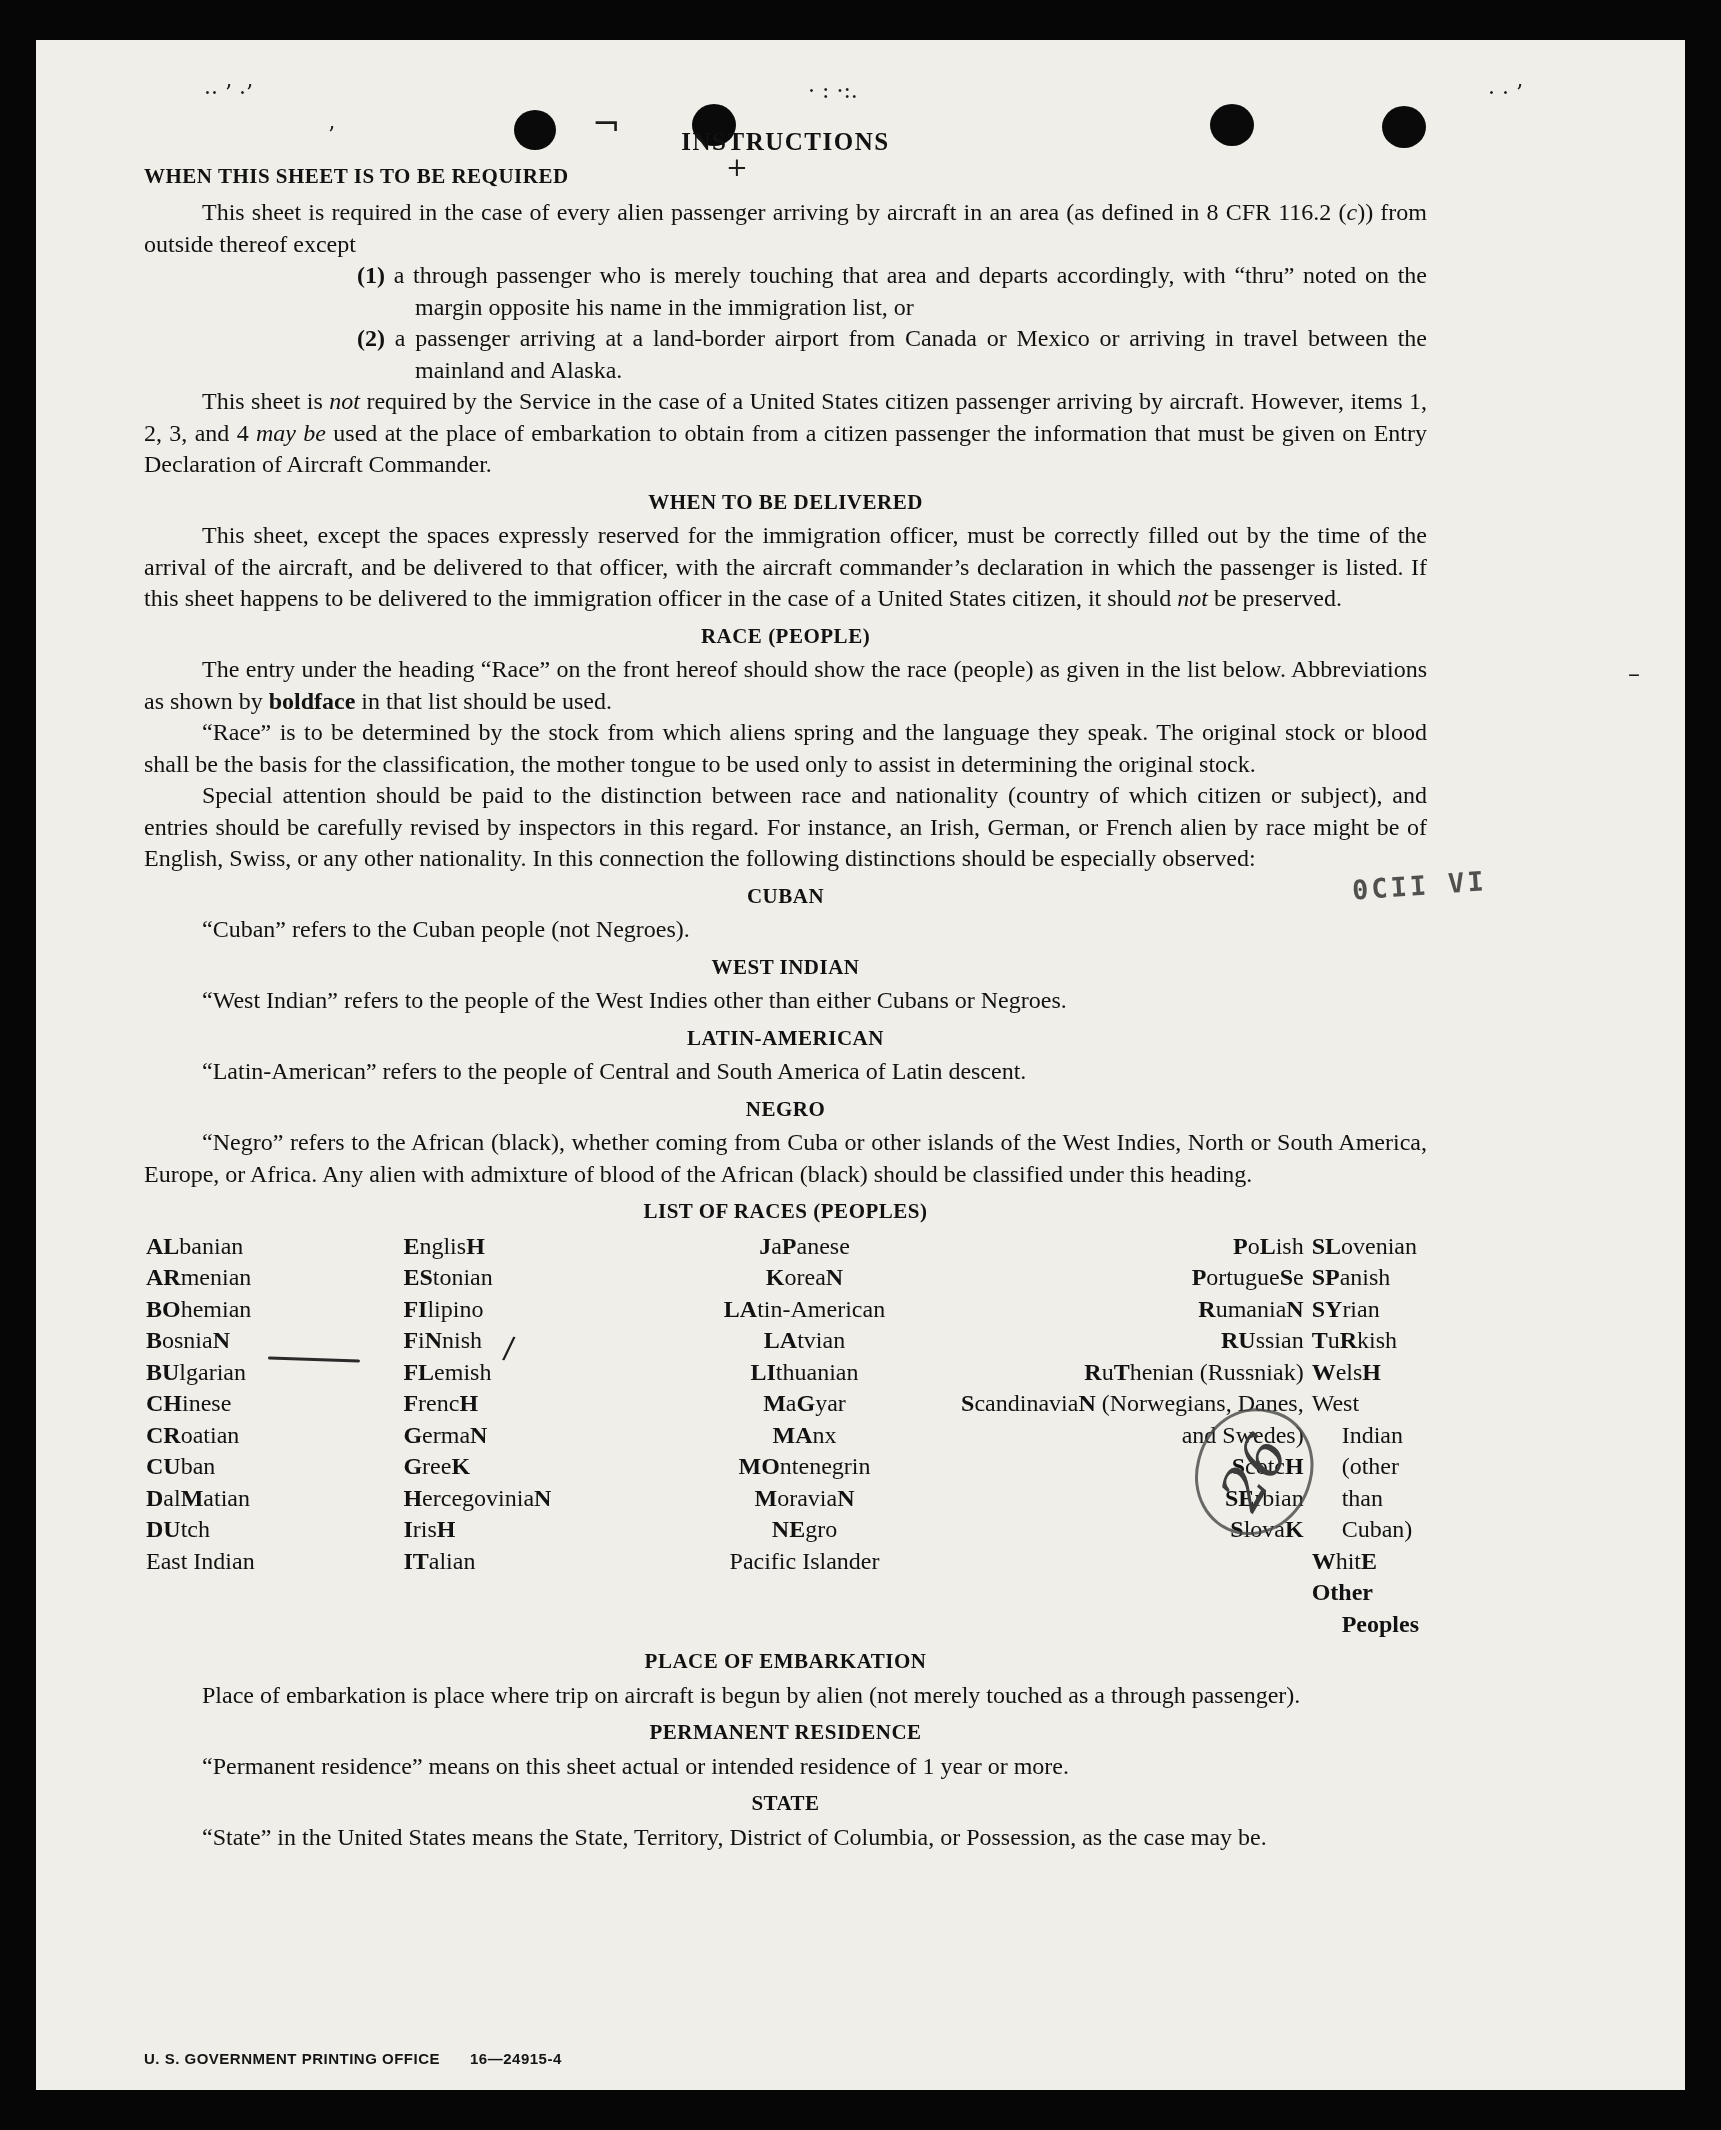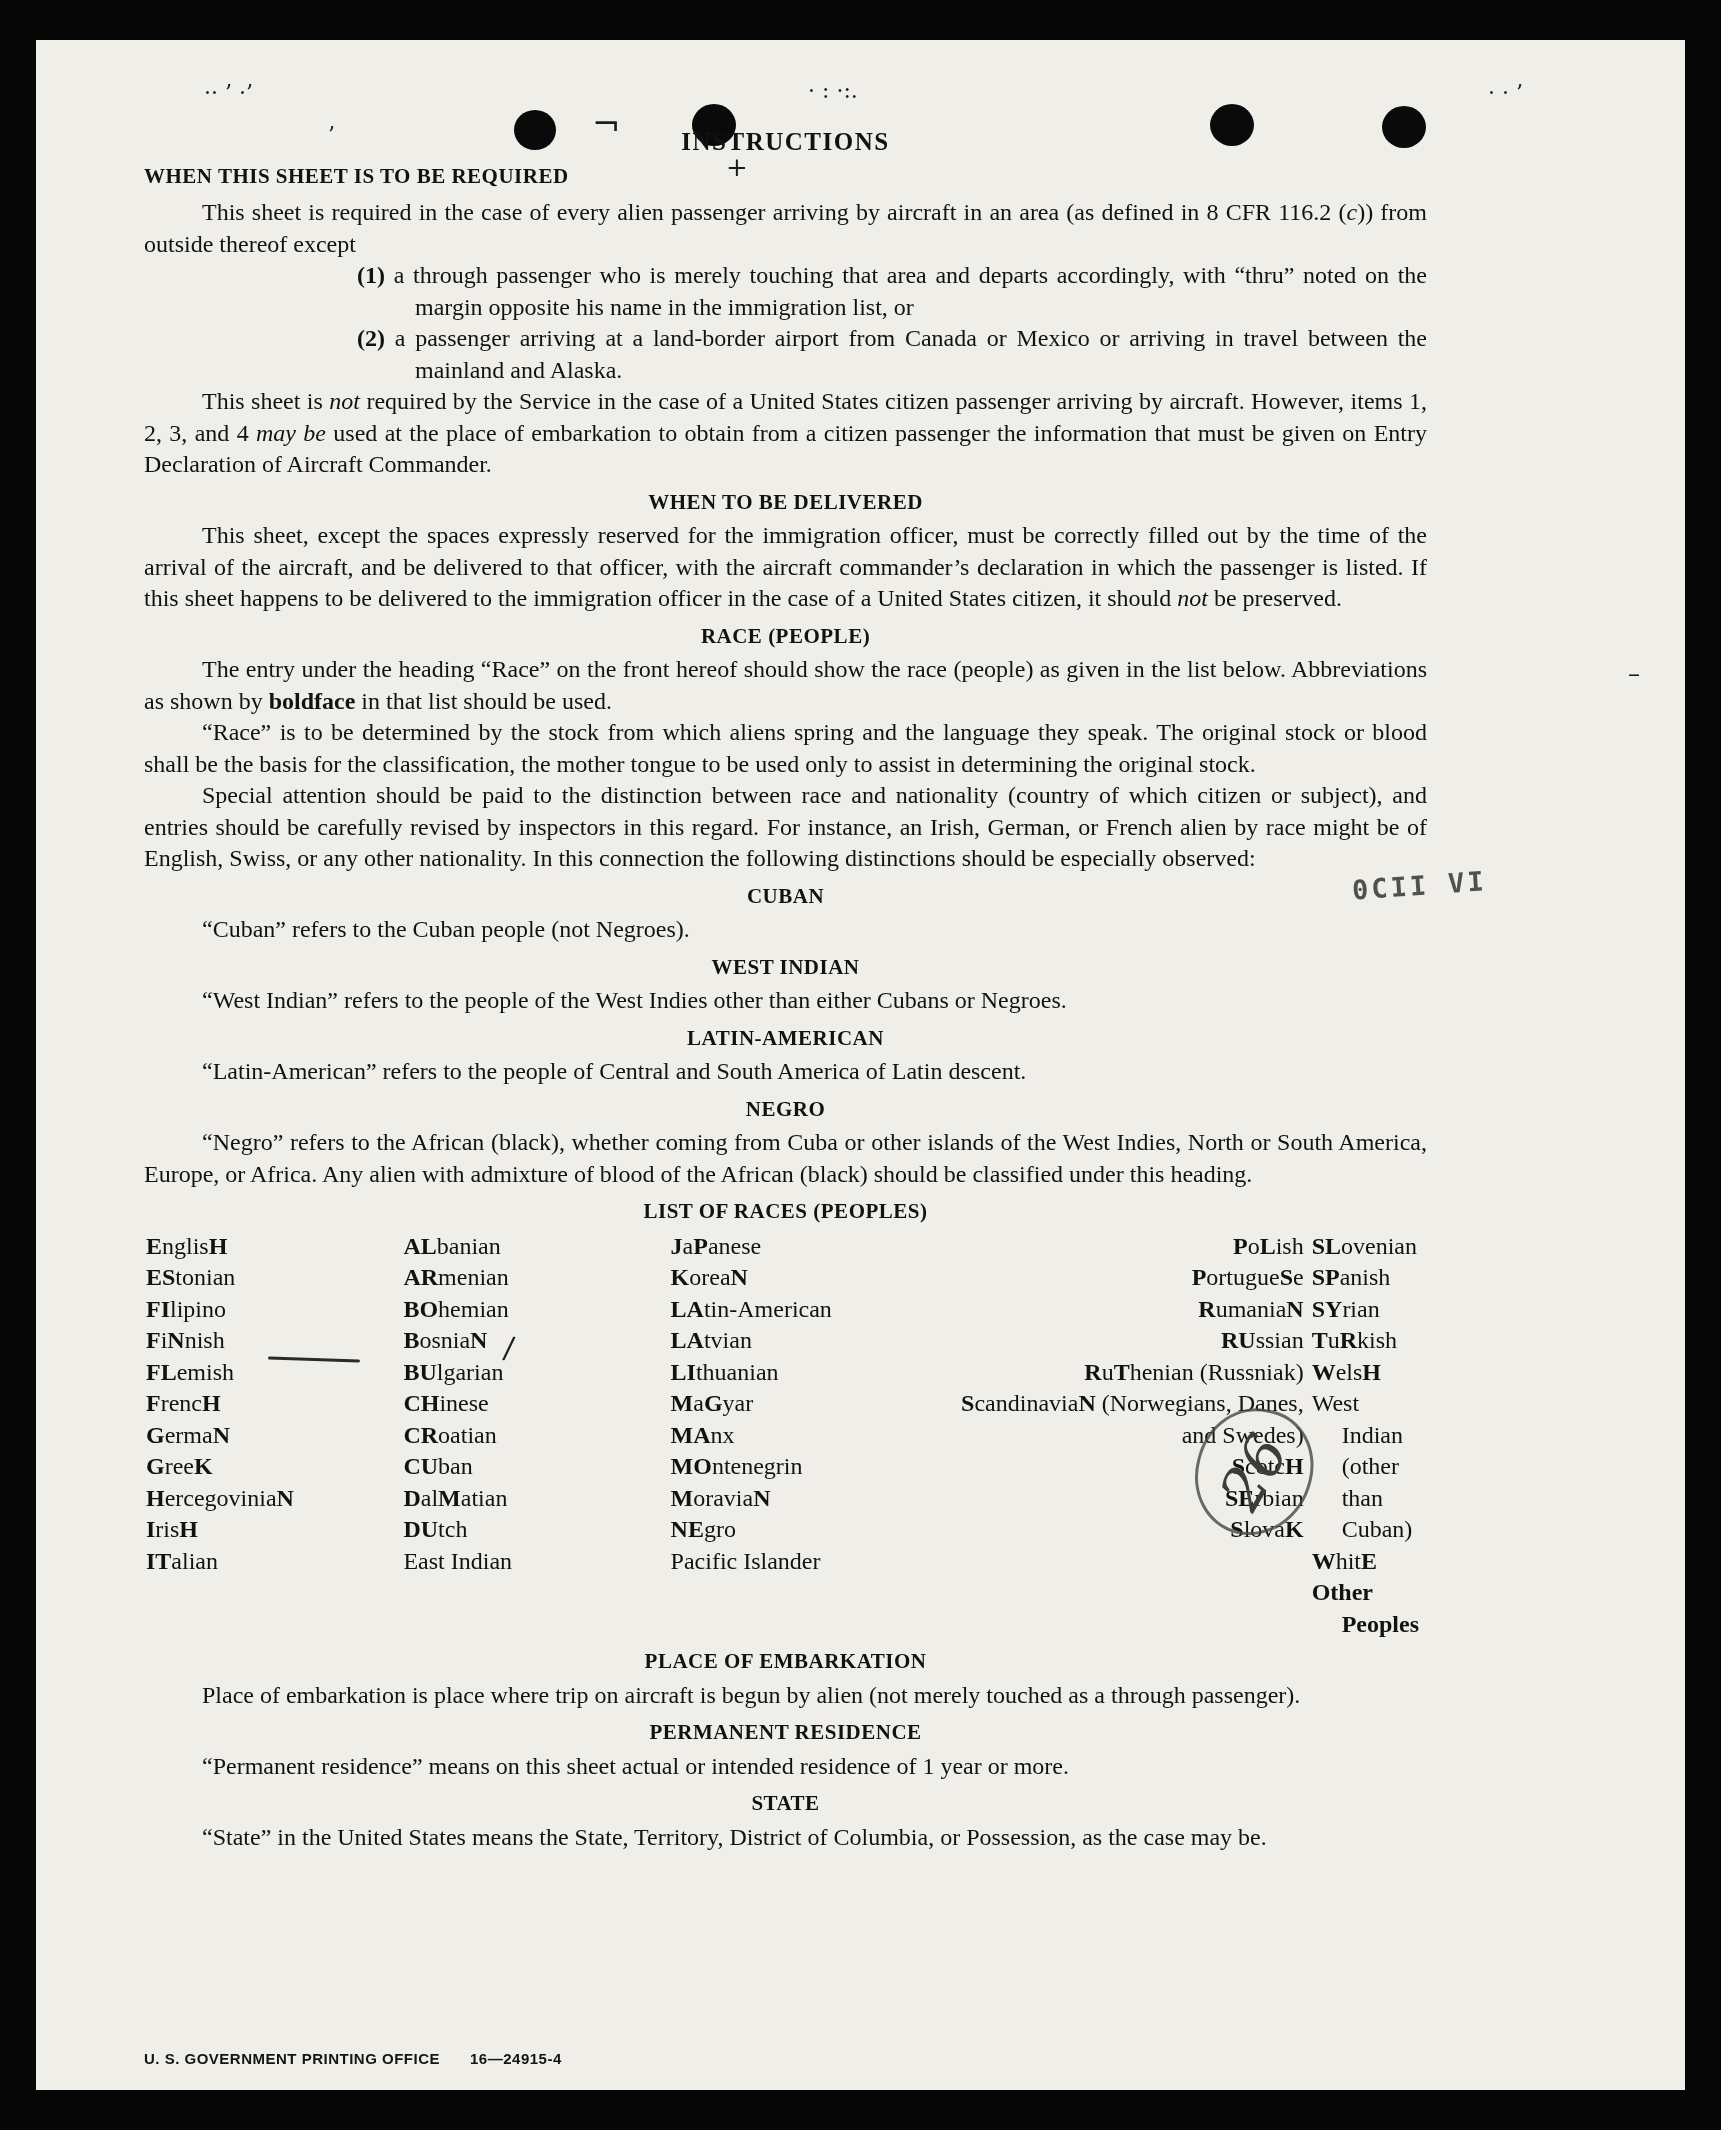--- a/index.html
+++ b/index.html
@@ -27,21 +27,21 @@
   }
   h3.sec{
     text-align:center;font-size:21px;font-weight:700;letter-spacing:0.5px;margin:6px 0 2px;
   }
   p.body{margin:0;text-indent:58px;}
   .num-item{margin-left:213px;padding-left:58px;text-indent:-58px;}
   .num-item .num{font-weight:700;}
   .races{display:flex;margin:3px 0 1px 2px;text-align:left;}
   .race-col:nth-child(1){width:265px;}
   .race-col:nth-child(2){width:275px;}
-  .race-col:nth-child(3){width:284px;}
+  .race-col:nth-child(3){width:284px;text-align:center;}
   .race-col:nth-child(4){width:376px;text-align:right;}
   .race-col:nth-child(5){flex:1;}
   .race-item{padding-left:30px;text-indent:-30px;padding-right:8px;}
   .stamp{
     position:absolute;left:1316px;top:830px;
     font-family:"DejaVu Sans Mono",monospace;
     font-size:27px;font-weight:700;letter-spacing:3px;
     color:rgba(45,45,45,0.82);
     transform:rotate(-4deg);
   }
@@ -104,47 +104,47 @@
     <p class="body">“West Indian” refers to the people of the West Indies other than either Cubans or Negroes.</p>
 
     <h3 class="sec">LATIN-AMERICAN</h3>
     <p class="body">“Latin-American” refers to the people of Central and South America of Latin descent.</p>
 
     <h3 class="sec">NEGRO</h3>
     <p class="body">“Negro” refers to the African (black), whether coming from Cuba or other islands of the West Indies, North or South America, Europe, or Africa.   Any alien with admixture of blood of the African (black) should be classified under this heading.</p>
 
     <h3 class="sec">LIST OF RACES (PEOPLES)</h3>
     <div class="races">
+        <div class="race-col">
+          <div class="race-item"><b>AL</b><span>banian</span></div>
+          <div class="race-item"><b>AR</b><span>menian</span></div>
+          <div class="race-item"><b>BO</b><span>hemian</span></div>
+          <div class="race-item"><b>B</b><span>osnia</span><b>N</b></div>
+          <div class="race-item"><b>BU</b><span>lgarian</span></div>
+          <div class="race-item"><b>CH</b><span>inese</span></div>
+          <div class="race-item"><b>CR</b><span>oatian</span></div>
+          <div class="race-item"><b>CU</b><span>ban</span></div>
+          <div class="race-item"><b>D</b><span>al</span><b>M</b><span>atian</span></div>
+          <div class="race-item"><b>DU</b><span>tch</span></div>
+          <div class="race-item"><span>East Indian</span></div>
+        </div>
         <div class="race-col">
           <div class="race-item"><b>E</b><span>nglis</span><b>H</b></div>
           <div class="race-item"><b>ES</b><span>tonian</span></div>
           <div class="race-item"><b>FI</b><span>lipino</span></div>
           <div class="race-item"><b>F</b><span>i</span><b>N</b><span>nish</span></div>
           <div class="race-item"><b>FL</b><span>emish</span></div>
           <div class="race-item"><b>F</b><span>renc</span><b>H</b></div>
           <div class="race-item"><b>G</b><span>erma</span><b>N</b></div>
           <div class="race-item"><b>G</b><span>ree</span><b>K</b></div>
           <div class="race-item"><b>H</b><span>ercegovinia</span><b>N</b></div>
           <div class="race-item"><b>I</b><span>ris</span><b>H</b></div>
           <div class="race-item"><b>IT</b><span>alian</span></div>
         </div>
         <div class="race-col">
-          <div class="race-item"><b>AL</b><span>banian</span></div>
-          <div class="race-item"><b>AR</b><span>menian</span></div>
-          <div class="race-item"><b>BO</b><span>hemian</span></div>
-          <div class="race-item"><b>B</b><span>osnia</span><b>N</b></div>
-          <div class="race-item"><b>BU</b><span>lgarian</span></div>
-          <div class="race-item"><b>CH</b><span>inese</span></div>
-          <div class="race-item"><b>CR</b><span>oatian</span></div>
-          <div class="race-item"><b>CU</b><span>ban</span></div>
-          <div class="race-item"><b>D</b><span>al</span><b>M</b><span>atian</span></div>
-          <div class="race-item"><b>DU</b><span>tch</span></div>
-          <div class="race-item"><span>East Indian</span></div>
-        </div>
-        <div class="race-col">
           <div class="race-item"><b>J</b><span>a</span><b>P</b><span>anese</span></div>
           <div class="race-item"><b>K</b><span>orea</span><b>N</b></div>
           <div class="race-item"><b>LA</b><span>tin-American</span></div>
           <div class="race-item"><b>LA</b><span>tvian</span></div>
           <div class="race-item"><b>LI</b><span>thuanian</span></div>
           <div class="race-item"><b>M</b><span>a</span><b>G</b><span>yar</span></div>
           <div class="race-item"><b>MA</b><span>nx</span></div>
           <div class="race-item"><b>MO</b><span>ntenegrin</span></div>
           <div class="race-item"><b>M</b><span>oravia</span><b>N</b></div>
           <div class="race-item"><b>NE</b><span>gro</span></div>

